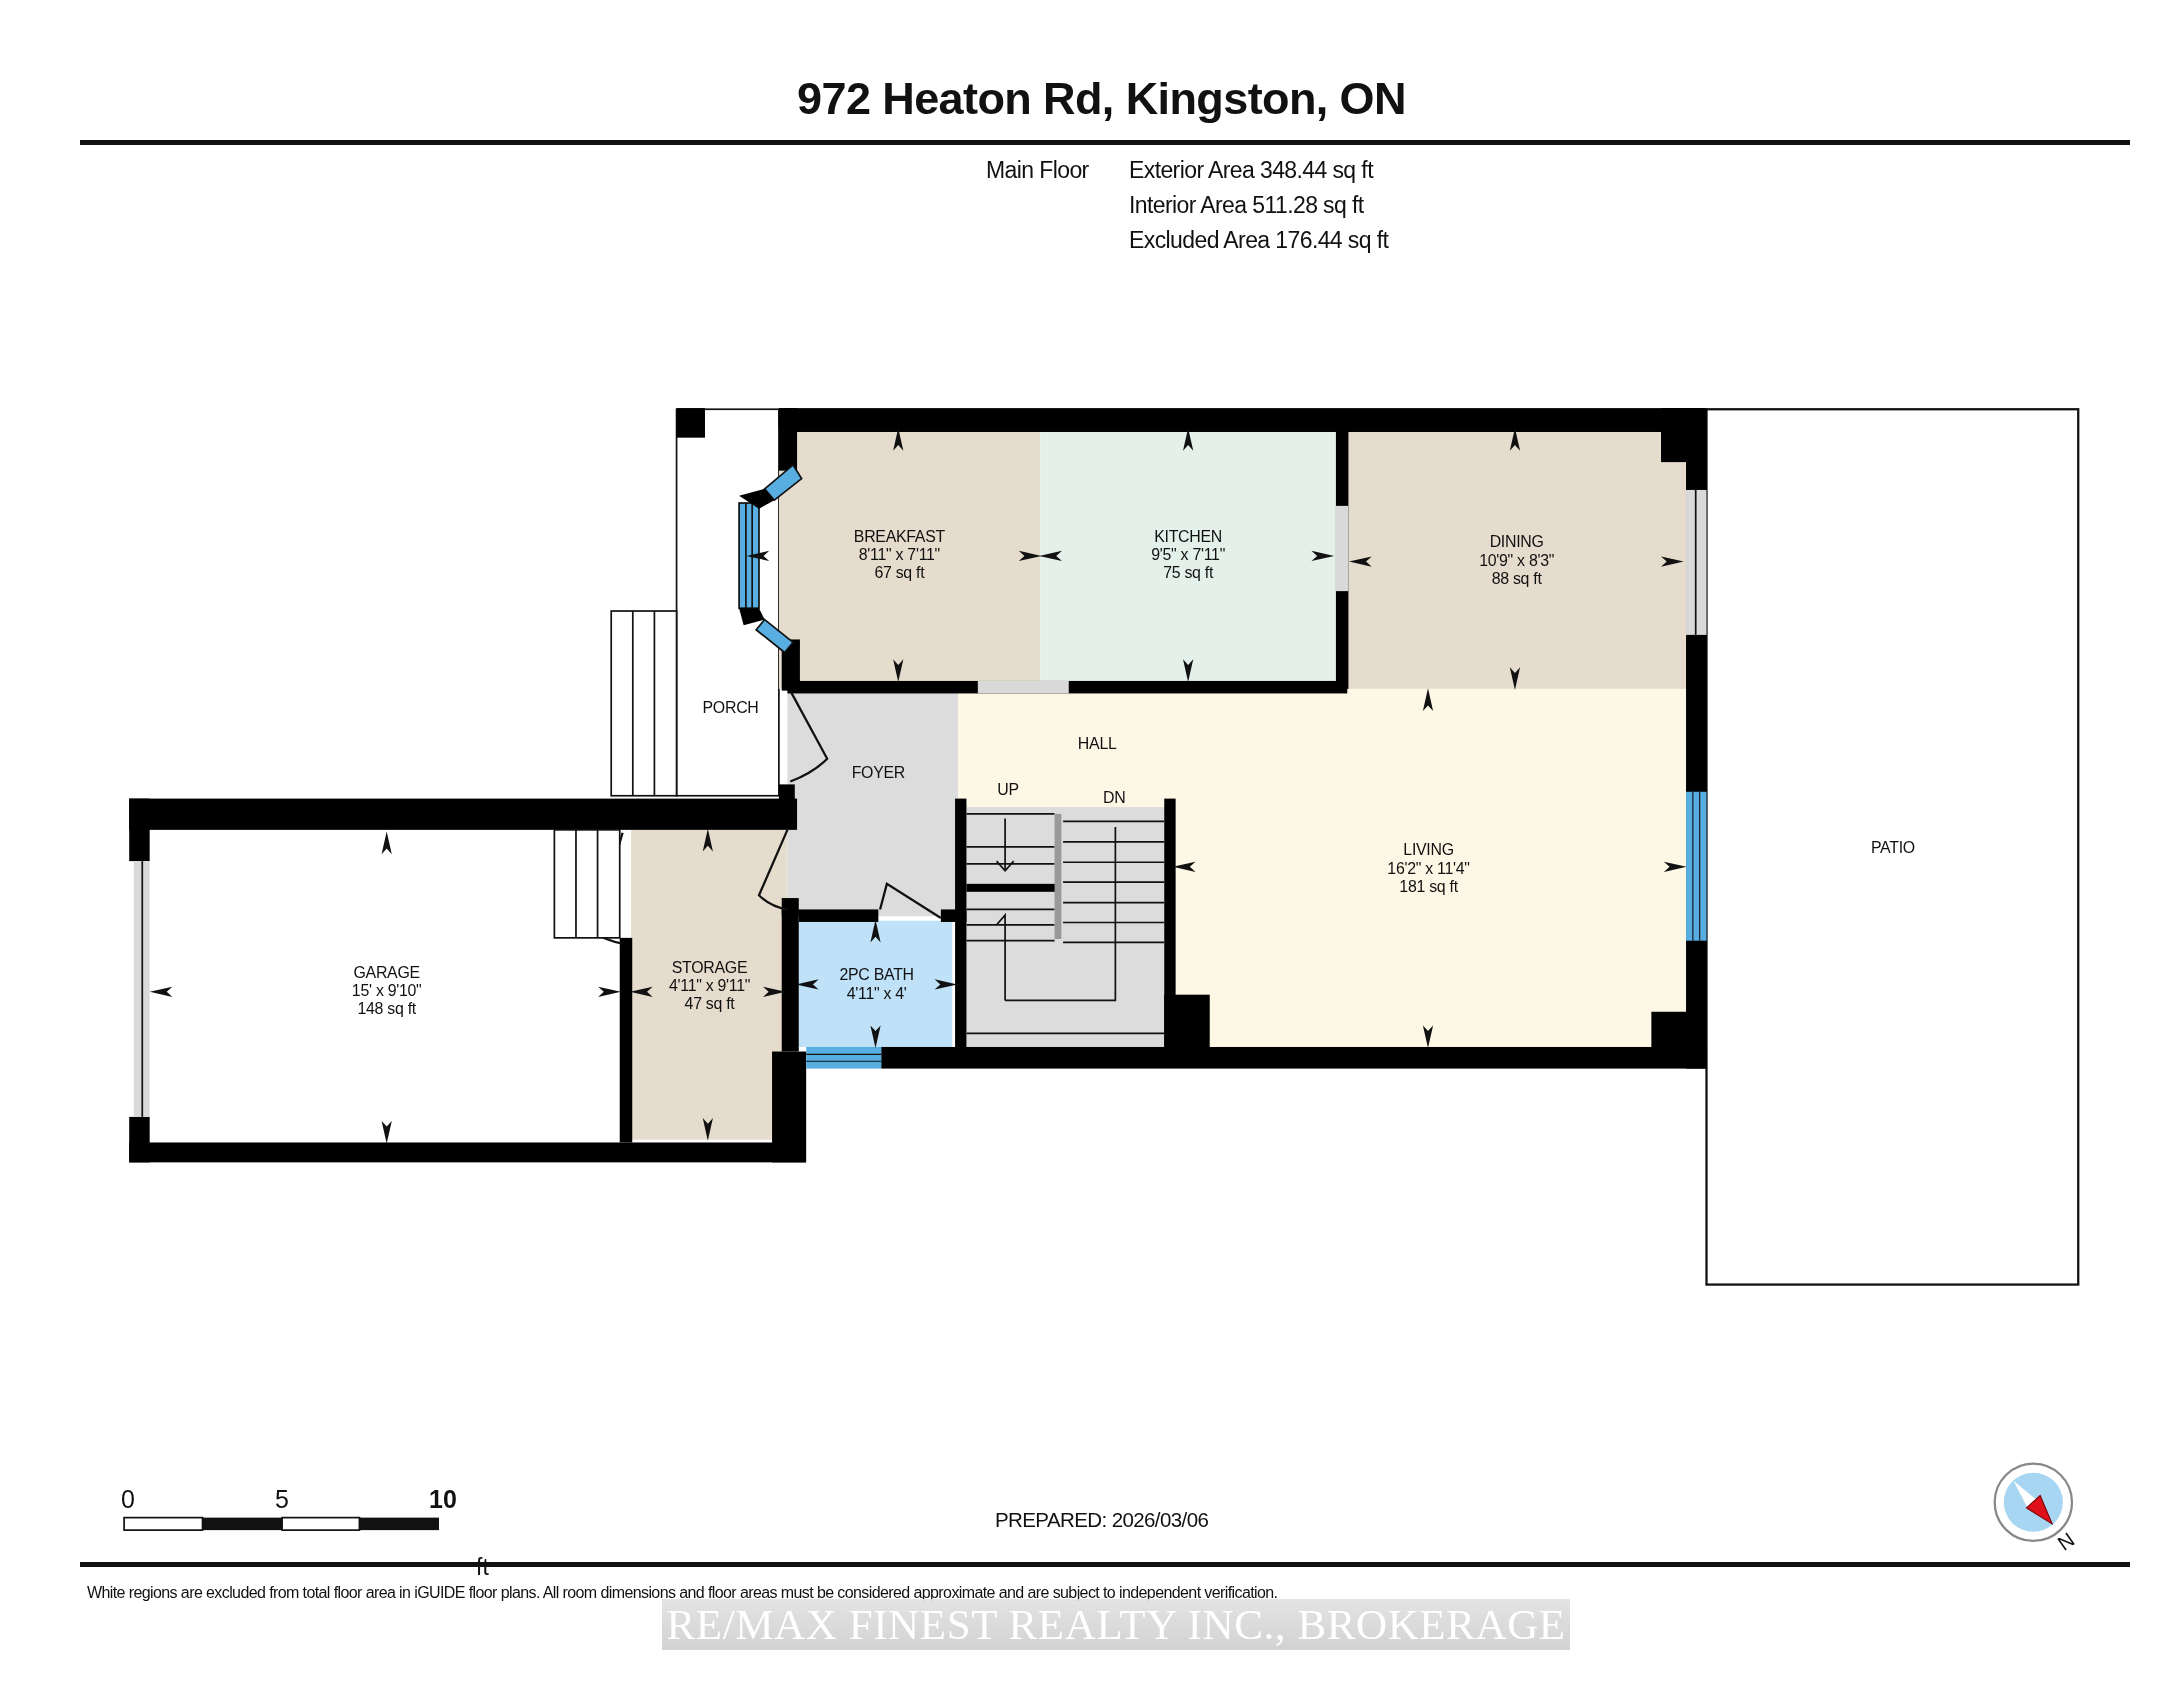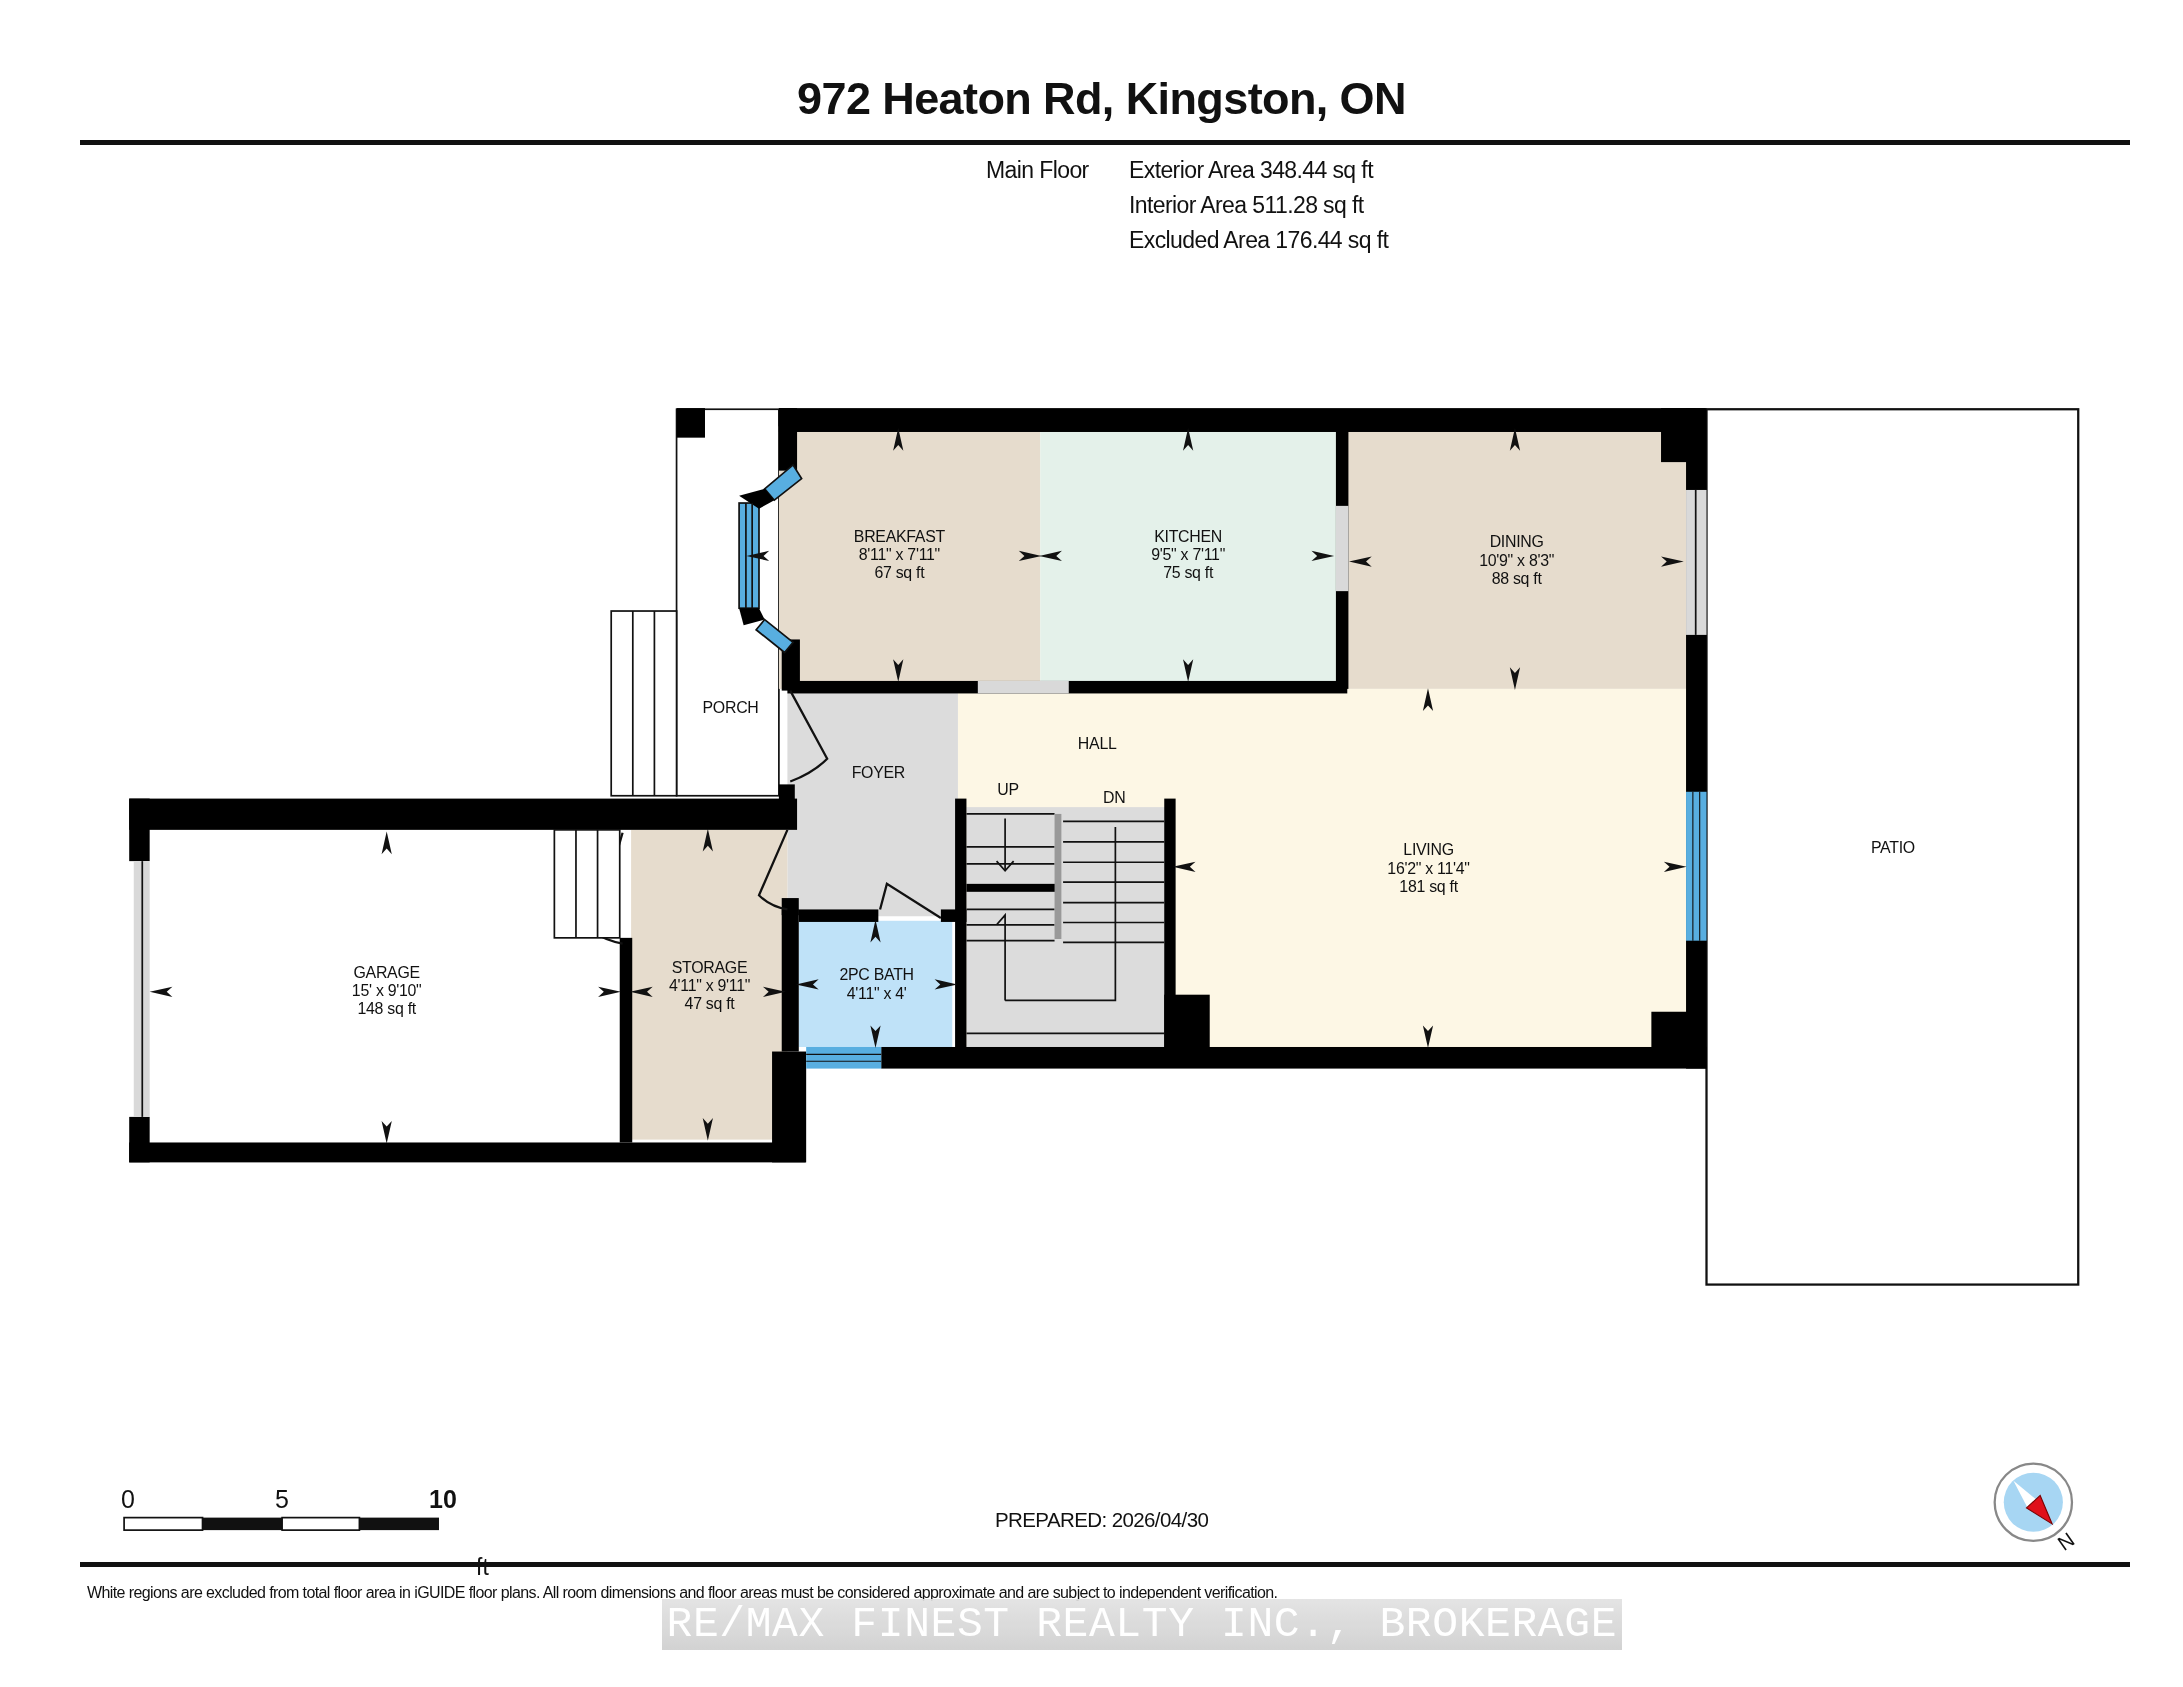--- a/index.html
+++ b/index.html
@@ -9,21 +9,21 @@
   .title { left:0; width:2203px; top:73px; text-align:center; font-size:45px; font-weight:bold; letter-spacing:-0.6px; }
   .rule { left:80px; width:2050px; height:4.5px; background:#111; }
   .info-label { left:986px; top:157px; font-size:23px; font-weight:normal; letter-spacing:-0.6px; }
   .info-line { left:1129px; font-size:23px; letter-spacing:-0.6px; }
   #plan { position:absolute; left:0; top:0; }
   .room-label { font-family:"Liberation Sans", sans-serif; font-size:28px; fill:#111; text-anchor:middle; letter-spacing:-0.5px; }
   .scale-label { font-size:25px; top:1485px; }
   .prepared { left:995px; top:1508px; font-size:20.5px; letter-spacing:-0.6px; }
   .disclaimer { left:87px; top:1584px; font-size:16px; letter-spacing:-0.6px; }
   .watermark { left:662px; top:1599px; font-size:43px; color:#ffffff; letter-spacing:0.6px;
-               background:linear-gradient(#e2e2e2,#cfcfcf); padding:1.1px 4.5px; opacity:0.92; font-family:Liberation Mono, monospace; font-weight:normal; }
+               background:linear-gradient(#e2e2e2,#cfcfcf); padding:1.1px 4.5px; opacity:0.92; font-family:Liberation Serif, serif; font-weight:normal; }
 </style>
 </head>
 <body>
 
 <div class="abs title">972 Heaton Rd, Kingston, ON</div>
 <div class="abs rule" style="top:140px;"></div>
 
 <div class="abs info-label">Main Floor</div>
 <div class="abs info-line" style="top:157px;">Exterior Area 348.44 sq ft</div>
 <div class="abs info-line" style="top:192px;">Interior Area 511.28 sq ft</div>
@@ -259,18 +259,18 @@
     <polygon points="-12,10 12,-12 33,38" fill="#e0101a" stroke="#7a0000" stroke-width="2"></polygon>
   </g>
   <text x="3624" y="2732" font-size="36" font-family="Liberation Sans, sans-serif" fill="#111" transform="rotate(-35 3624 2720)">N</text>
 </svg>
 
 <div class="abs scale-label" style="left:121px;">0</div>
 <div class="abs scale-label" style="left:275px;">5</div>
 <div class="abs scale-label" style="left:429px;font-weight:bold;">10</div>
 <div class="abs scale-label" style="left:476px; top:1506px; font-size:23px;margin-top:48px;">ft</div>
 
-<div class="abs prepared">PREPARED: 2026/04/30</div>
+<div class="abs prepared">PREPARED: 2026/03/06</div>
 
 <div class="abs rule" style="top:1562px;"></div>
 <div class="abs disclaimer">White regions are excluded from total floor area in iGUIDE floor plans. All room dimensions and floor areas must be considered approximate and are subject to independent verification.</div>
 <div class="abs watermark">RE/MAX FINEST REALTY INC., BROKERAGE</div>
 
 
 </body></html>

